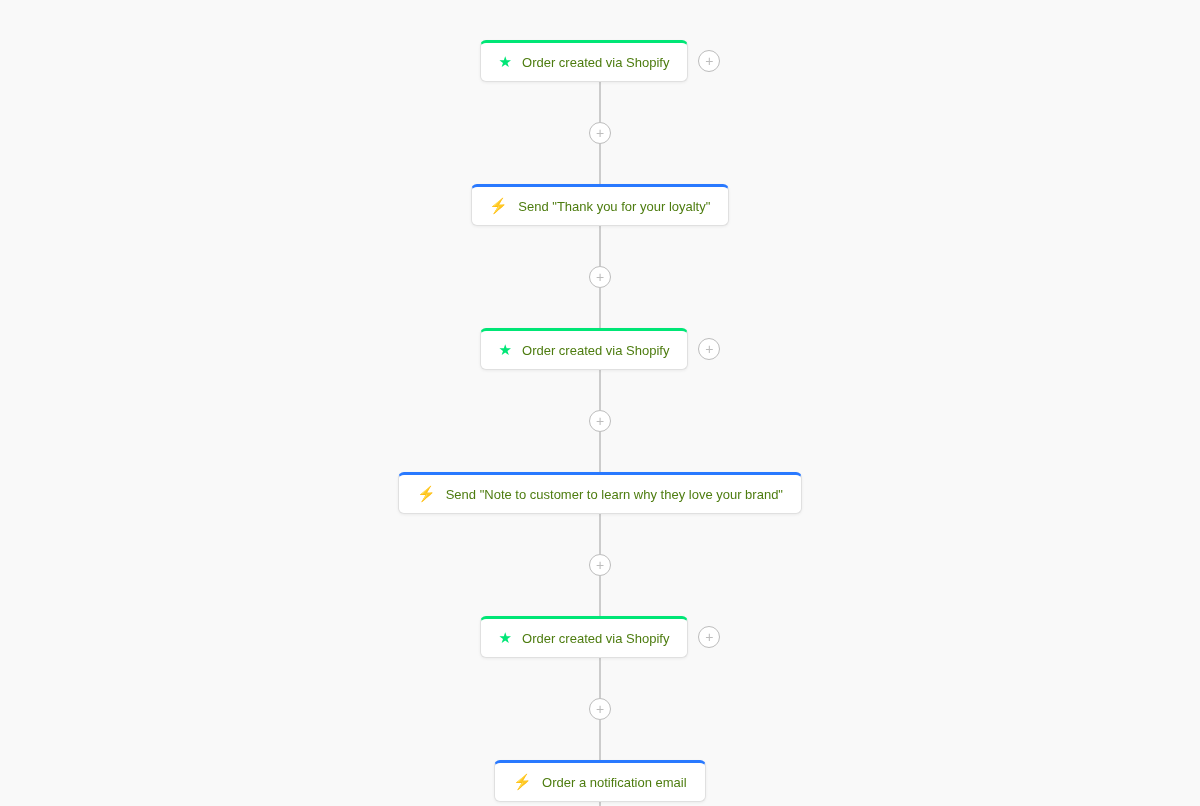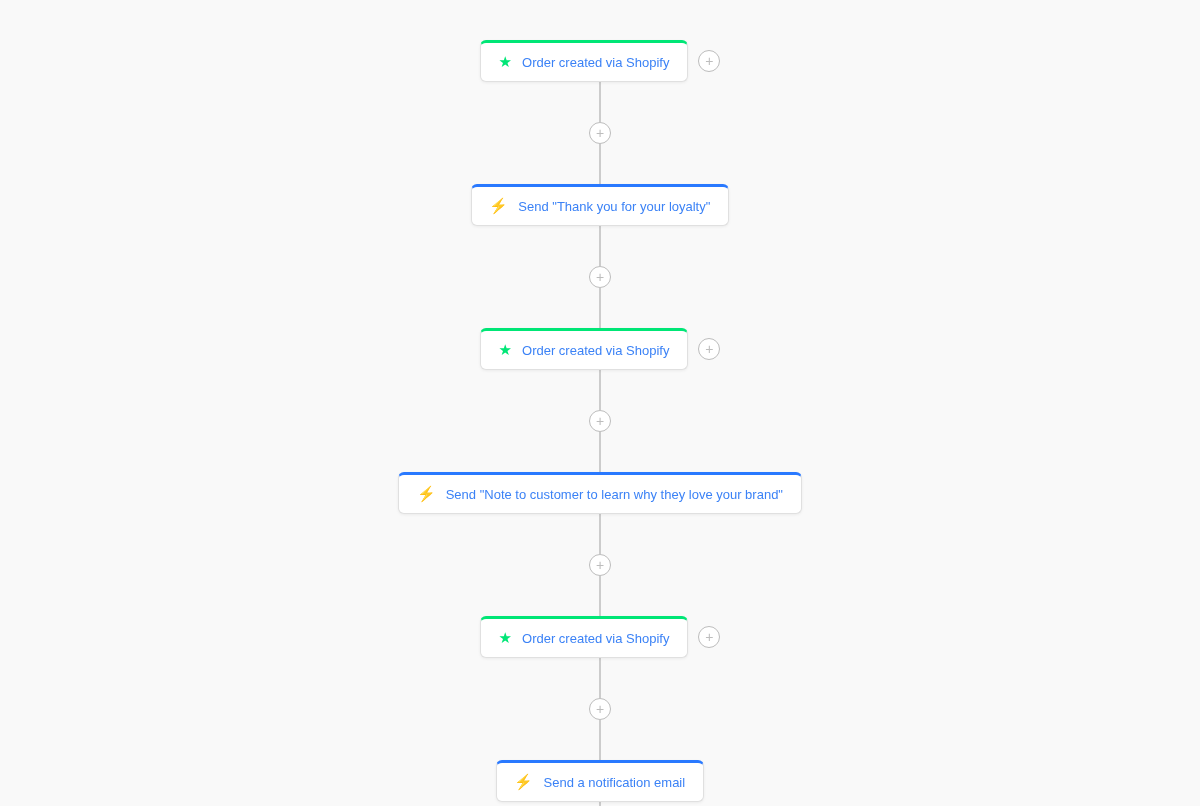--- a/index.html
+++ b/index.html
@@ -54,21 +54,21 @@
     .node-icon {
       margin-right: 10px;
       display: flex;
       align-items: center;
       font-size: 15px;
     }
     .star-icon { color: #00e676; }
     .bolt-icon { color: #2979ff; }
     .node-label {
       font-size: 13px;
-      color: #3b82f6;
+      color: #4d7c0f;
       white-space: nowrap;
     }
     
     .plus-side {
       margin-left: 10px;
       width: 22px;
       height: 22px;
       border-radius: 50%;
       border: 1.5px solid #bdbdbd;
       background: #fff;
@@ -179,21 +179,21 @@
 
     <div class="connector">
       <div class="line-segment" style="height:40px;"></div>
       <div class="plus-mid">+</div>
       <div class="line-segment" style="height:40px;"></div>
     </div>
 
     <div class="node-wrapper">
       <div class="node action">
         <span class="node-icon bolt-icon">⚡</span>
-        <span class="node-label">Send a notification email</span>
+        <span class="node-label">Order a notification email</span>
       </div>
     </div>
 
     <div class="connector">
       <div class="line-segment" style="height:40px;"></div>
 
     </div>
 
   </div>
 </div>

